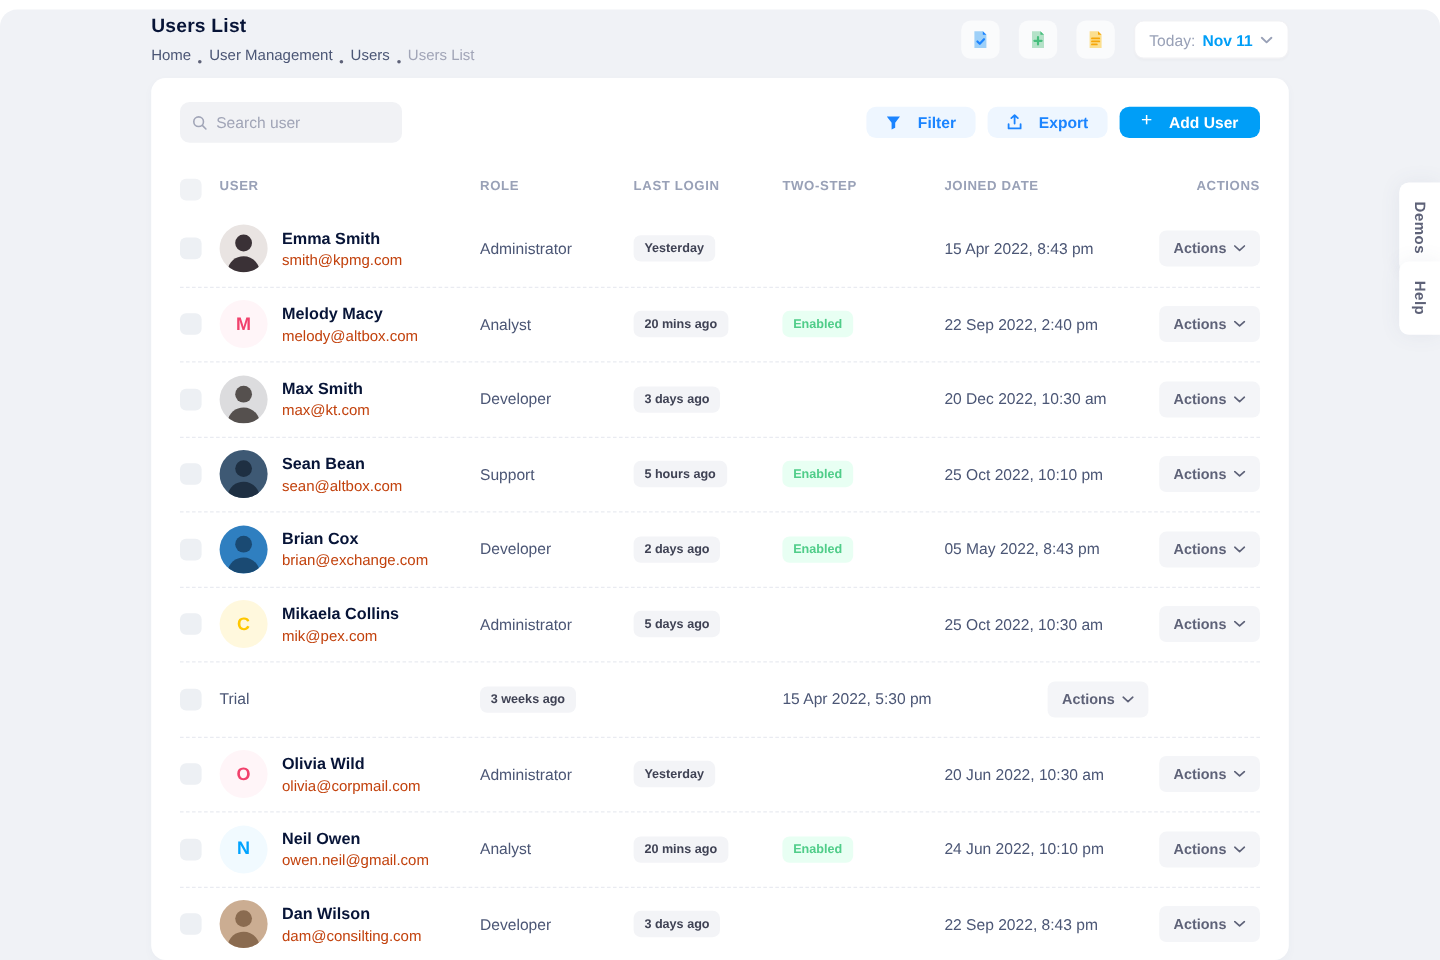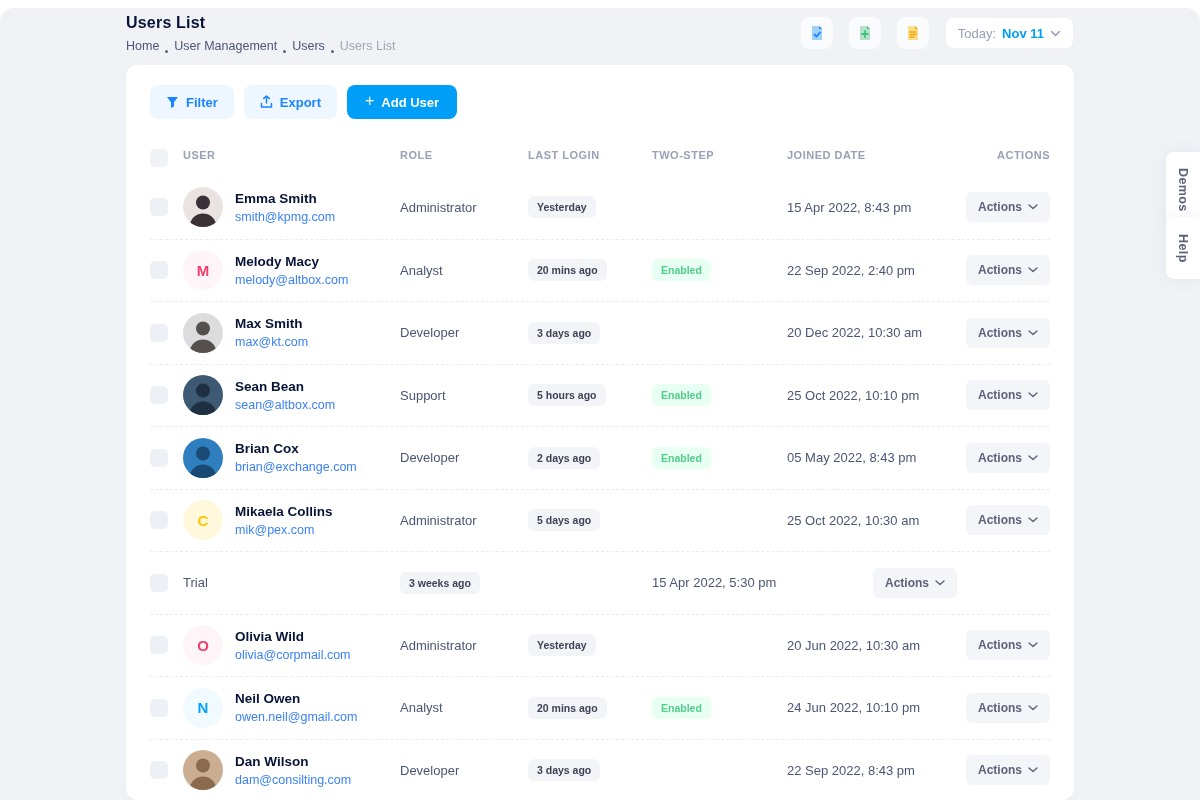--- a/index.html
+++ b/index.html
@@ -31,40 +31,40 @@
   
   .card { background:#ffffff; border-radius:12px; margin-top:0px;
     box-shadow:0 3px 8px rgba(76,87,125,.03); padding:20px 24px 0 24px; height:735px; overflow:hidden; }
   .toolbar { display:flex; justify-content:space-between; align-items:center; }
   .search-box { width:185px; height:34px; background:#f1f2f5; border-radius:8px;
     display:flex; align-items:center; padding:0 10px; gap:7px; }
   .search-box input { border:none; outline:none; background:transparent; font-size:13px;
     color:#4b5675; width:100%; font-family:"Liberation Sans", sans-serif; }
   .search-box input::placeholder { color:#a1a5b7; }
   .toolbar-right { display:flex; gap:10px; }
-  .btn { height:34px; border:none; border-radius:8px; font-size:13px; font-weight:600;
-    display:flex; align-items:center; gap:7px; padding:0 16px; cursor:pointer;
+  .btn { height:26px; border:none; border-radius:8px; font-size:13px; font-weight:600;
+    display:flex; align-items:center; gap:14px; padding:0 16px; cursor:pointer;
     font-family:"Liberation Sans", sans-serif; }
   .btn-light-primary { background:#eef6ff; color:#1b84ff; }
   .btn-primary { background:#009ef7; color:#ffffff; padding:0 18px; }
   .btn-primary .plus { font-size:16px; font-weight:400; margin-top:-2px; }
 
   
   .grid-row { display:grid; grid-template-columns:33px 217px 128px 124px 135px 170px 1fr; align-items:center; }
   .thead { height:31px; margin-top:26px; font-size:11px; font-weight:700; color:#99a1b7;
     letter-spacing:.5px; align-items:start; padding-top:4px; }
   .thead .th-actions { justify-self:end; }
   .checkbox { width:18px; height:18px; border-radius:5px; background:#edf0f4; cursor:pointer; }
   .trow { height:62.5px; border-top:1px dashed #e9ebf1; }
   .trow:first-of-type { border-top:none; }
   .user-cell { display:flex; align-items:center; gap:12px; }
   .avatar { width:40px; height:40px; border-radius:50%; overflow:hidden; flex:0 0 40px;
     display:flex; align-items:center; justify-content:center; font-size:15px; font-weight:600; }
   .user-meta .name { font-size:13.5px; font-weight:700; color:#071437; cursor:pointer; }
-  .user-meta .email { font-size:12.5px; color:#3b82f6; margin-top:4px; }
+  .user-meta .email { font-size:12.5px; color:#c2410c; margin-top:4px; }
   .cell-role, .cell-joined { font-size:13px; color:#4b5675; }
   .badge { display:inline-block; font-size:10.5px; font-weight:700; padding:5px 9px; border-radius:6px; }
   .badge-gray { background:#f3f4f7; color:#3f4254; }
   .badge-green { background:#e8fff3; color:#50cd89; }
   .cell-actions { justify-self:end; }
   .actions-btn { background:#f4f5f8; border:none; border-radius:6px; color:#5e6278;
     font-size:12px; font-weight:600; padding:8px 12px; display:flex; align-items:center; gap:6px;
     cursor:pointer; font-family:"Liberation Sans", sans-serif; }
 
   
@@ -128,20 +128,27 @@
           <span class="value">Nov 11</span>
           <svg class="chev" width="11" height="7" viewBox="0 0 11 7">
             <path d="M1.5 1.5l4 3.8 4-3.8" stroke="#99a1b7" stroke-width="1.6" fill="none" stroke-linecap="round" stroke-linejoin="round"></path>
           </svg>
         </div>
       </div>
     </div>
 
     <div class="card">
       <div class="toolbar">
+        <div class="search-box">
+          <svg width="15" height="15" viewBox="0 0 15 15">
+            <circle cx="6.3" cy="6.3" r="4.6" stroke="#a1a5b7" stroke-width="1.5" fill="none"></circle>
+            <path d="M9.8 9.8l3.4 3.4" stroke="#a1a5b7" stroke-width="1.5" stroke-linecap="round"></path>
+          </svg>
+          <input type="text" placeholder="Search user" style="">
+        </div>
         <div class="toolbar-right">
           <button class="btn btn-light-primary">
             <svg width="13" height="13" viewBox="0 0 13 13">
               <path d="M1 1h11L8 6.2v4.3L5 12V6.2z" fill="#1b84ff"></path>
             </svg>
             <span>Filter</span>
           </button>
           <button class="btn btn-light-primary">
             <svg width="13" height="14" viewBox="0 0 13 14">
               <path d="M6.5 1v7M3.8 3.4L6.5 1l2.7 2.4" stroke="#1b84ff" stroke-width="1.5" fill="none" stroke-linecap="round" stroke-linejoin="round"></path>

